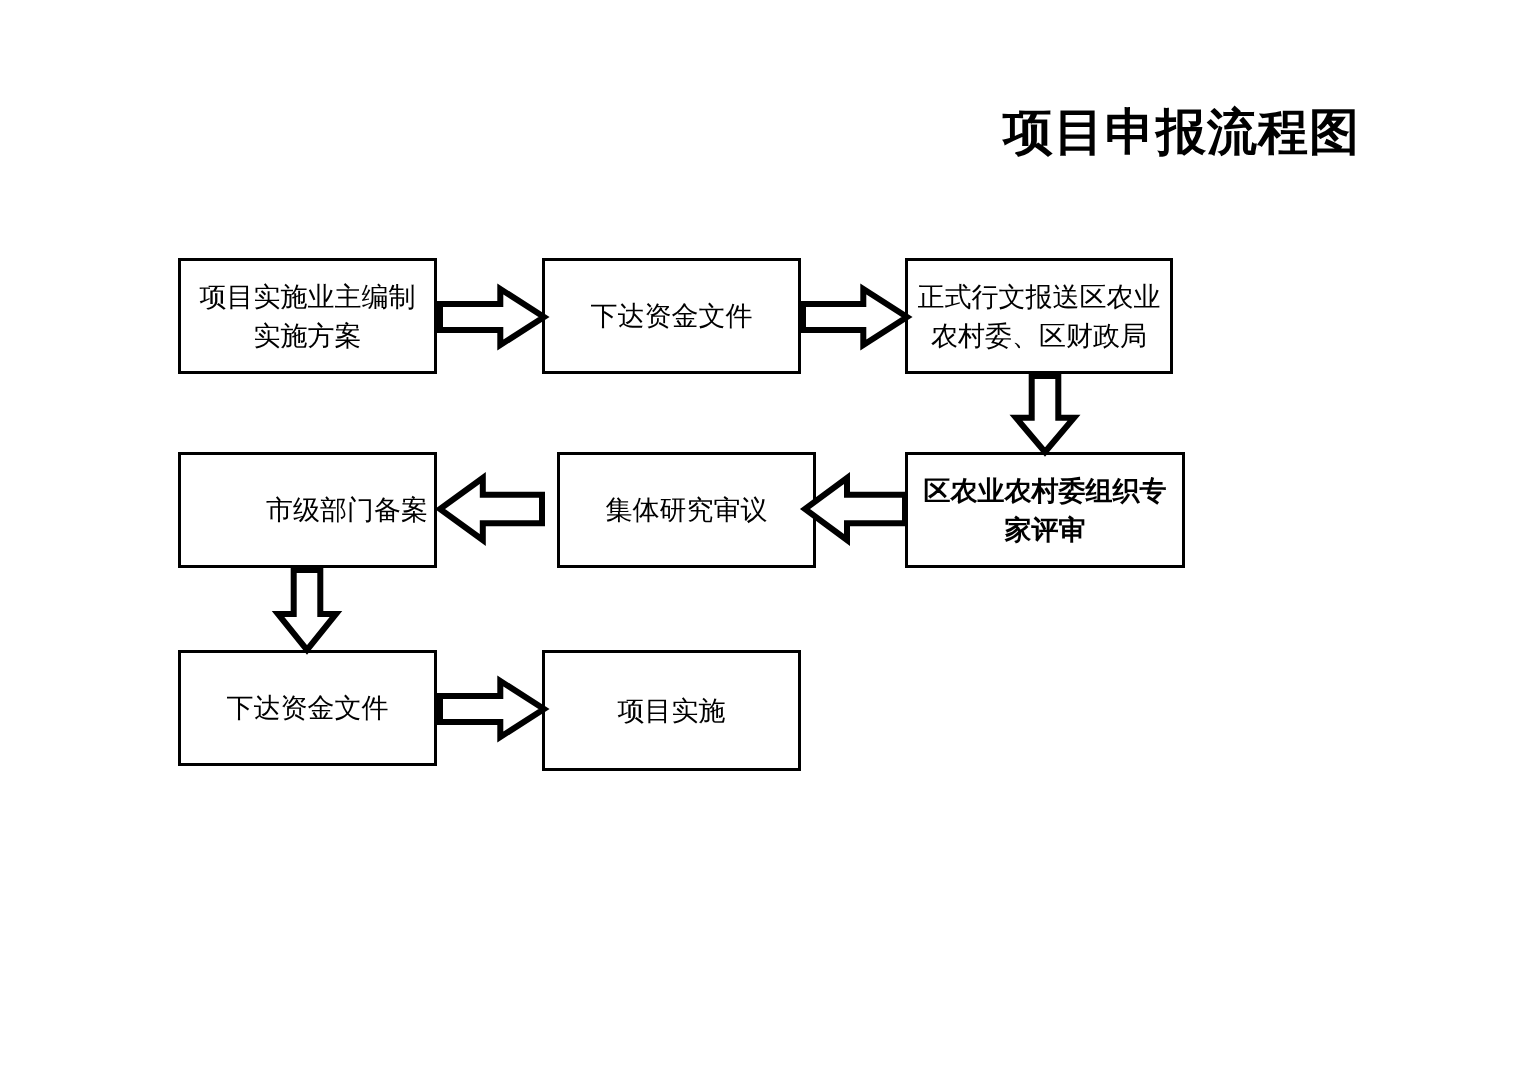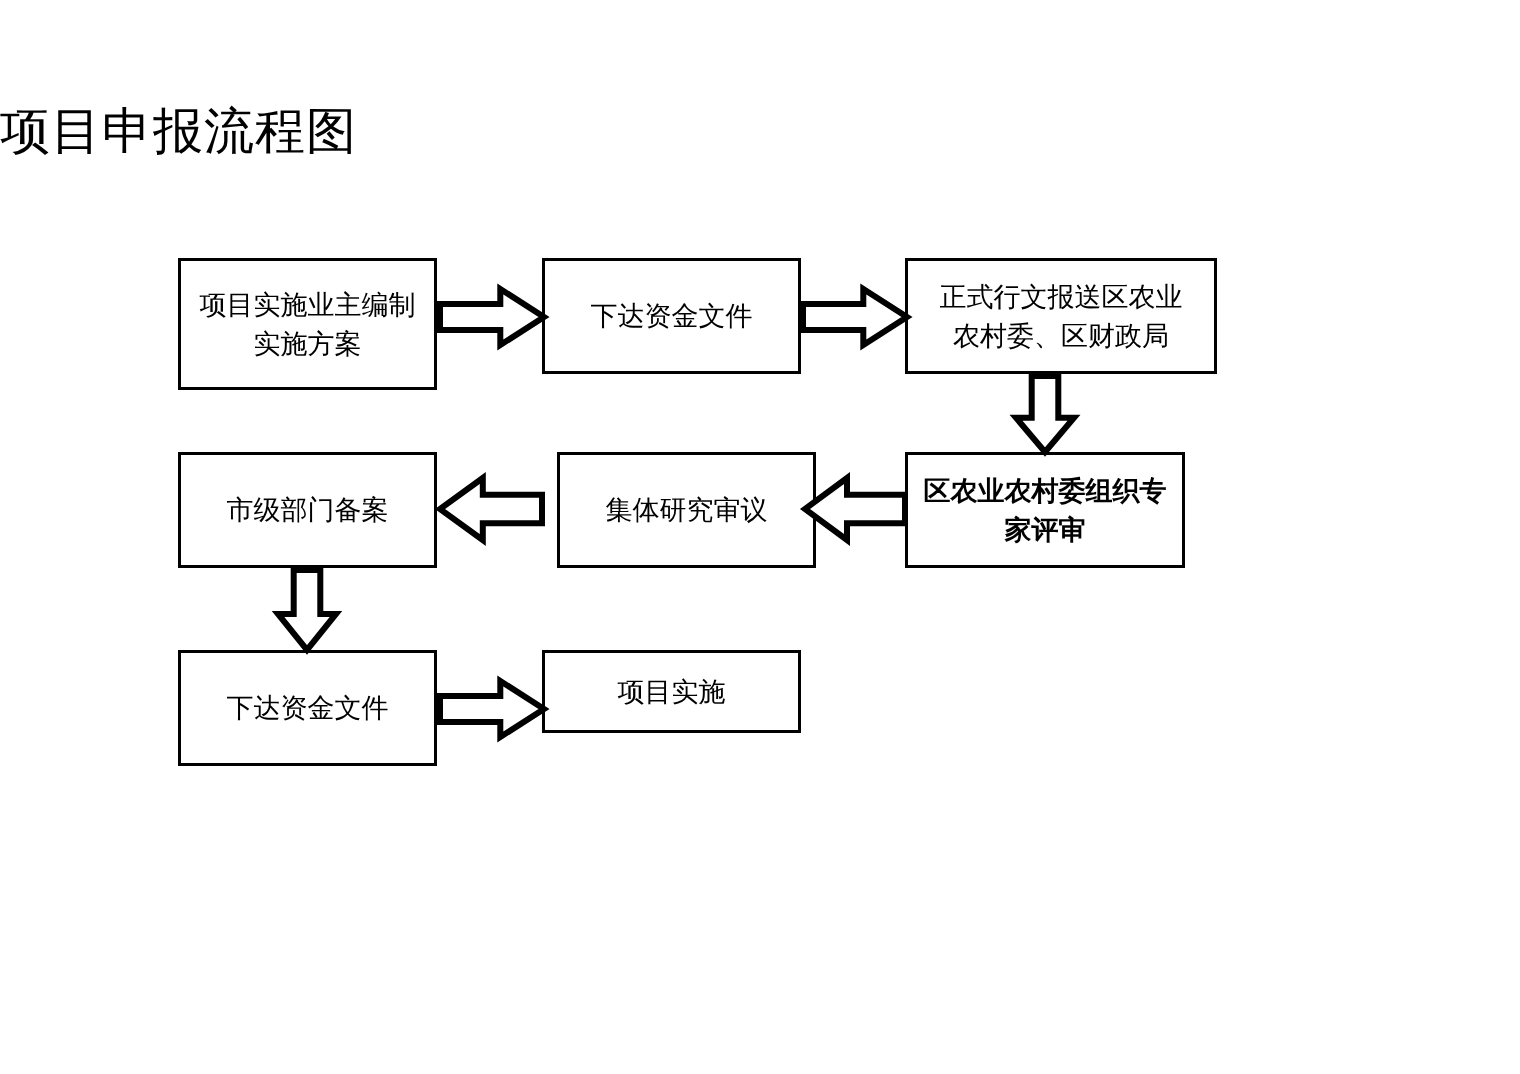--- a/index.html
+++ b/index.html
@@ -16,24 +16,24 @@
     width: 1520px;
     height: 1074px;
     background: #ffffff;
     overflow: hidden;
   }
   #chart-title {
     position: absolute;
     left: 0;
     top: 104px;
     width: 1360px;
-    text-align: left;
+    text-align: right;
     font-family: "DejaVu Serif", "Liberation Serif", serif;
     font-size: 50px;
-    font-weight: 400;
+    font-weight: 700;
     color: #000000;
     letter-spacing: 1px;
     line-height: 1.1;
     white-space: nowrap;
   }
   .node {
     position: absolute;
     box-sizing: border-box;
     border: 3px solid #000000;
     background: #ffffff;
@@ -69,45 +69,45 @@
   }
 </style>
 </head>
 <body>
 
 <div id="canvas">
 
   <div id="chart-title">项目申报流程图</div>
 
   <div id="nodes-layer">
-      <div class="node" style="left: 178px; top: 258px; width: 259px; height: 132px; text-align: center;">
+      <div class="node" style="left: 178px; top: 258px; width: 259px; height: 116px; text-align: center;">
         <span class="node-text">项目实施业主编制
 实施方案</span>
       </div>
       <div class="node" style="left: 542px; top: 258px; width: 259px; height: 116px;">
         <span class="node-text">下达资金文件</span>
       </div>
-      <div class="node" style="left: 905px; top: 258px; width: 312px; height: 116px;">
+      <div class="node" style="left: 905px; top: 258px; width: 268px; height: 116px;">
         <span class="node-text">正式行文报送区农业
 农村委、区财政局</span>
       </div>
       <div class="node" style="left: 905px; top: 452px; width: 280px; height: 116px; font-weight: bold;">
         <span class="node-text">区农业农村委组织专
 家评审</span>
       </div>
       <div class="node" style="left: 557px; top: 452px; width: 259px; height: 116px;">
         <span class="node-text">集体研究审议</span>
       </div>
-      <div class="node" style="left: 178px; top: 452px; width: 259px; height: 116px;">
+      <div class="node" style="left: 178px; top: 452px; width: 259px; height: 116px; text-align: right;">
         <span class="node-text">市级部门备案</span>
       </div>
       <div class="node" style="left: 178px; top: 650px; width: 259px; height: 116px;">
         <span class="node-text">下达资金文件</span>
       </div>
-      <div class="node" style="left: 542px; top: 650px; width: 259px; height: 83px;">
+      <div class="node" style="left: 542px; top: 650px; width: 259px; height: 121px;">
         <span class="node-text">项目实施</span>
       </div>
     </div>
   <div id="edges-layer">
       <div class="connector" style="left: 440px; top: 289px; width: 104px; height: 56px;">
         <svg width="104" height="56" viewBox="0 0 104 56">
           <polygon points="0.0,15.1 60.3,15.1 60.3,0.0 104.0,28.0 60.3,56.0 60.3,40.9 0.0,40.9"></polygon>
         </svg>
       </div>
       <div class="connector" style="left: 803px; top: 289px; width: 104px; height: 56px;">

